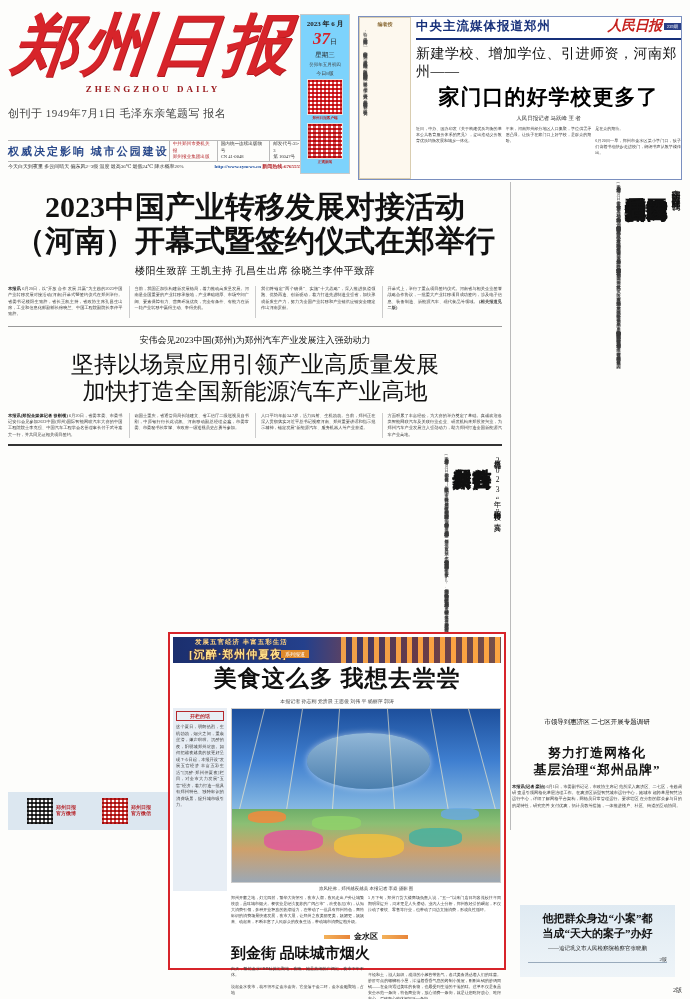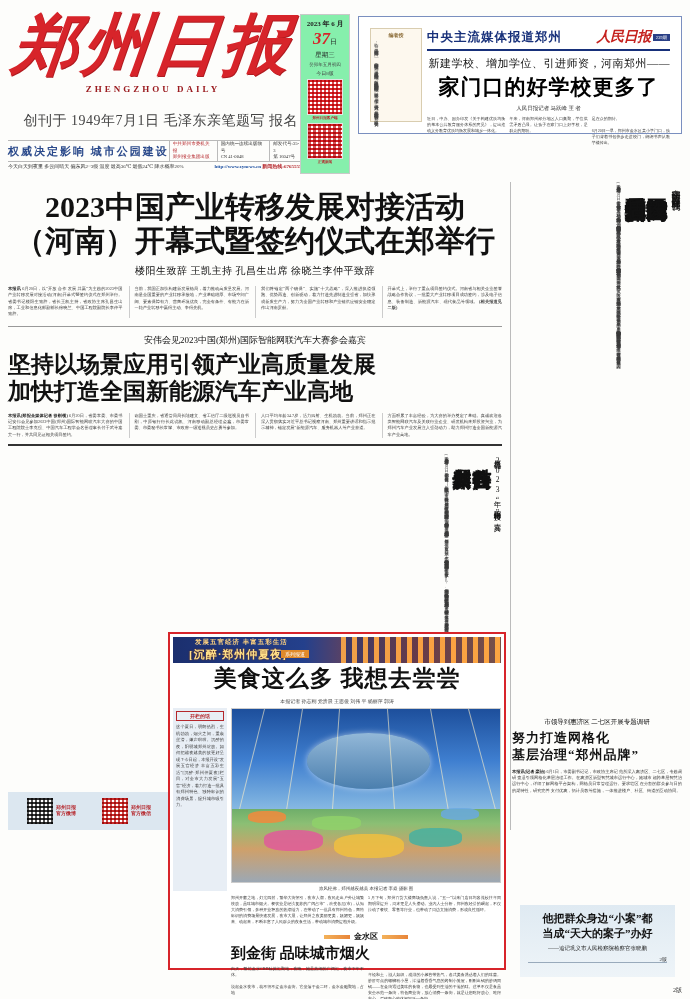--- a/index.html
+++ b/index.html
@@ -5,84 +5,84 @@
   html,body{margin:0;padding:0;background:#e9e9e9;}
   body{font-family:"Liberation Serif","DejaVu Serif",serif;}
   #page{position:relative;width:690px;height:999px;background:#fdfdfb;overflow:hidden;}
   
   #masthead{position:relative;height:182px;padding:0 8px;box-sizing:border-box;}
   #mast-left{position:absolute;left:8px;top:12px;width:290px;}
   #logo{font-family:"Liberation Serif",serif;font-weight:bold;font-size:66px;color:#d7242a;
         letter-spacing:4px;line-height:1;text-align:center;font-style:italic;
         text-shadow:1px 1px 0 #b01b20;transform:skewX(-6deg);}
   #logo-en{text-align:center;font-size:9px;letter-spacing:3px;color:#9b1c20;margin-top:6px;font-weight:bold;}
-  #logo-sub{text-align:right;font-size:14px;color:#444;margin-top:18px;letter-spacing:.5px;}
+  #logo-sub{text-align:left;font-size:11px;color:#444;margin-top:12px;letter-spacing:.5px;}
   #slogan-bar{position:absolute;left:8px;top:140px;width:296px;border-top:1px solid #b9b9b9;border-bottom:1px solid #b9b9b9;
               display:flex;align-items:center;height:20px;}
   #slogan{font-size:11px;color:#2b4a8b;font-weight:bold;letter-spacing:2px;white-space:nowrap;}
   .imprint{font-size:4.6px;line-height:1.45;color:#333;border-left:1px solid #bbb;padding:0 3px;white-space:nowrap;}
   .imprint.red{color:#b5272c;}
   #weather{position:absolute;left:8px;top:163px;width:296px;font-size:5px;color:#333;display:flex;
            justify-content:space-between;align-items:center;}
   #weather .site{color:#1b4ea0;font-weight:bold;}
   #weather .hot{color:#b5272c;font-weight:bold;}
   
-  #datebox{position:absolute;left:300px;top:14px;width:50px;height:160px;border:1px solid #c9c9c9;background:#86efac;
+  #datebox{position:absolute;left:300px;top:14px;width:50px;height:160px;border:1px solid #c9c9c9;background:#7dd3fc;
            text-align:center;padding-top:4px;box-sizing:border-box;}
   #datebox .ym{font-size:7px;color:#222;font-weight:bold;}
   #datebox .day{font-size:17px;color:#d7242a;font-weight:bold;font-style:italic;display:inline-block;}
   #datebox .day-u{font-size:7px;color:#222;}
   #datebox .wk{font-size:6.5px;color:#222;margin-top:2px;}
   #datebox .lunar{font-size:4.5px;color:#444;margin-top:2px;}
   #datebox .pages{font-size:5px;color:#444;margin-top:3px;}
   .qr{width:34px;height:34px;margin:3px auto 0;background:
      repeating-linear-gradient(0deg,#d7242a 0 2px,#fff 2px 4px),
      repeating-linear-gradient(90deg,rgba(215,36,42,.85) 0 2px,rgba(255,255,255,.9) 2px 4px);
      background-blend-mode:multiply;border:1px solid #e3e3e3;}
   .qr.grey{background:
      repeating-linear-gradient(0deg,#d7242a 0 2px,#fff 2px 4px),
      repeating-linear-gradient(90deg,rgba(200,40,45,.8) 0 3px,rgba(255,255,255,.9) 3px 5px);}
   .qr-cap{font-size:3.6px;color:#b5272c;margin-top:1px;font-weight:bold;}
   
-  #promo{position:absolute;left:358px;top:16px;width:324px;height:118px;border:1px solid #7a8fbf;
-         box-sizing:border-box;background:#fff;padding:11px;}
+  #promo{position:absolute;left:358px;top:16px;width:324px;height:164px;border:1px solid #7a8fbf;
+         box-sizing:border-box;background:#fff;padding:0;}
   #promo-inner{display:flex;height:100%;}
   #promo-note{width:52px;border:1px solid #d9cdb0;background:#fdf8ee;padding:3px 2px;box-sizing:border-box;}
   #promo-note .nt{font-size:5px;text-align:center;color:#8a6a35;font-weight:bold;margin-bottom:2px;}
   #promo-note .vtext{font-size:4.3px;line-height:1.35;color:#444;writing-mode:vertical-rl;height:112px;
       text-orientation:upright;letter-spacing:.3px;}
   #promo-main{flex:1;padding-left:5px;}
   #promo-band{display:flex;align-items:center;justify-content:space-between;}
   #promo-band .bt{font-size:12.5px;font-weight:bold;color:#17307a;letter-spacing:1px;}
   #rmrb{display:flex;align-items:center;gap:2px;}
   #rmrb .logo{font-size:14px;font-weight:bold;color:#c5221f;font-style:italic;letter-spacing:-.5px;}
   #rmrb .issue{font-size:4.5px;background:#2a3f86;color:#fff;padding:1px 3px;}
   #promo-rule{border-top:2px solid #17307a;margin:3px 0 5px;}
-  #promo-kicker{font-size:11px;text-align:right;color:#111;letter-spacing:.5px;}
+  #promo-kicker{font-size:14px;text-align:left;color:#111;letter-spacing:.5px;}
   #promo-head{font-size:21px;font-weight:bold;text-align:center;letter-spacing:1px;margin-top:2px;color:#000;}
   #promo-by{font-size:5.5px;text-align:center;color:#333;margin-top:4px;}
   #promo-cols{display:flex;gap:4px;margin-top:4px;}
   
   .tx{font-size:4.2px;line-height:1.5;color:#3a3a3a;text-align:justify;}
   .tx span{display:inline;}
   .lead{font-weight:bold;color:#111;}
   .col{flex:1;}
   .vrule{border-left:1px solid #ccc;}
   
   #main{display:flex;padding:0 8px;box-sizing:border-box;}
   #left-main{width:500px;}
   #right-main{width:174px;margin-left:8px;border-left:1px solid #bbb;padding-left:6px;box-sizing:border-box;}
   #lead-head{font-size:30px;font-weight:bold;line-height:1.12;letter-spacing:0px;color:#111;
              text-align:center;margin-top:8px;}
   #lead-sub{font-size:10px;text-align:center;margin-top:7px;color:#111;letter-spacing:.5px;}
   #lead-cols{display:flex;gap:6px;margin-top:8px;}
   hr.sep{border:0;border-top:1px solid #999;margin:8px 0 0;}
   hr.sep2{border:0;border-top:2px solid #333;margin:6px 0 0;}
   #sec2-kicker{font-size:9px;text-align:center;margin-top:7px;color:#111;}
-  #sec2-head{font-size:23px;font-weight:bold;line-height:1.2;margin-top:4px;color:#111;}
+  #sec2-head{font-size:23px;font-weight:normal;text-align:center;line-height:1.2;margin-top:4px;color:#111;}
   #sec2-cols{display:flex;gap:6px;margin-top:7px;}
   
   .vhead{writing-mode:vertical-rl;text-orientation:upright;font-weight:bold;color:#111;}
   #rh-wrap{display:flex;flex-direction:row-reverse;justify-content:flex-start;height:450px;}
   #rh-kicker{writing-mode:vertical-rl;text-orientation:upright;font-size:9px;color:#111;letter-spacing:1px;margin-left:2px;}
   .rh1{font-size:21px;letter-spacing:0px;line-height:1.02;}
   .rh2{font-size:21px;letter-spacing:0px;line-height:1.02;}
   #rh-body{writing-mode:vertical-rl;font-size:4.2px;line-height:1.6;color:#3a3a3a;height:440px;
            margin-right:3px;text-align:justify;}
   
@@ -129,21 +129,21 @@
   .blob{position:absolute;border-radius:40%;opacity:.85;}
   #feat-cap{font-size:4.5px;text-align:center;color:#444;margin-top:3px;}
   #feat-lower{display:flex;gap:4px;margin-top:4px;}
   .sub-tag{text-align:center;font-size:8px;font-weight:bold;color:#111;margin:4px 0 2px;}
   .sub-tag .bar{display:inline-block;width:26px;height:4px;background:linear-gradient(90deg,#f3b25a,#e8853a);
     vertical-align:middle;margin:0 4px;}
   .sub-head{font-size:15px;font-weight:bold;text-align:left;color:#111;}
   
   #br{position:absolute;left:512px;top:718px;width:170px;}
   #br-kicker{font-size:6.5px;text-align:center;color:#111;}
-  #br-head{font-size:13px;font-weight:bold;line-height:1.3;margin-top:3px;color:#111;letter-spacing:1px;}
+  #br-head{font-size:13px;font-weight:bold;text-align:center;line-height:1.3;margin-top:18px;color:#111;letter-spacing:1px;}
   #br-body{margin-top:5px;}
   #teaser{position:absolute;left:520px;top:905px;width:155px;height:72px;
      background:linear-gradient(180deg,#dfeaf2,#eef4f8);padding:6px 8px;box-sizing:border-box;}
   #teaser .h{font-size:11px;font-weight:bold;text-align:center;line-height:1.35;color:#111;}
   #teaser .s{font-size:5.5px;text-align:center;color:#222;margin-top:4px;}
   #teaser .p{font-size:5px;text-align:right;color:#333;margin-top:4px;border-bottom:1px solid #9ab;display:block;}
   #pagenum{position:absolute;right:8px;bottom:4px;font-size:6px;color:#333;}
   .mini{font-size:4px;line-height:1.5;color:#3a3a3a;text-align:justify;}
 </style>
 </head>
@@ -239,21 +239,21 @@
         <div class="col tx vrule" style="padding-left:5px">当前，我国正加快构建新发展格局，着力推动高质量发展。河南是全国重要的产业转移承接地，产业基础雄厚、市场空间广阔、要素保障有力、营商环境优良，完全有条件、有能力在新一轮产业转移中赢得主动、争得先机。</div>
         <div class="col tx vrule" style="padding-left:5px">我们将锚定“两个确保”、实施“十大战略”，深入推进换道领跑、优势再造、创新驱动，着力打造先进制造业强省，加快形成新质生产力，努力为全国产业转移和产业链供应链安全稳定作出河南贡献。</div>
         <div class="col tx vrule" style="padding-left:5px">
           <span>开幕式上，举行了重点项目签约仪式。河南省与相关企业签署战略合作协议，一批重大产业转移项目成功签约，涉及电子信息、装备制造、新能源汽车、现代食品等领域。</span>
           <b>(相关报道见二版)</b>
         </div>
       </div>
 
       <hr class="sep">
 
-      <div id="sec2-kicker">安伟会见2023中国(郑州)国际智能网联汽车大赛参会嘉宾</div>
+      <div id="sec2-kicker">安伟会见2023中国(郑州)为郑州汽车产业发展注入强劲动力</div>
       <div id="sec2-head">
         <div>坚持以场景应用引领产业高质量发展</div>
         <div>加快打造全国新能源汽车产业高地</div>
       </div>
       <div id="sec2-cols">
         <div class="col tx">
           <span class="lead">本报讯(郑报全媒体记者 徐刚领)</span>
           <span>6月20日，省委常委、市委书记安伟会见参加2023中国(郑州)国际智能网联汽车大赛的中国工程院院士李克强、中国汽车工程学会名誉理事长付于武等嘉宾一行，并共同见证相关项目签约。</span>
         </div>
         <div class="col tx vrule" style="padding-left:5px">霸国士重庆，省通管局局长陆建文、省工信厅二级巡视员自书刚，中原银行行长此说凯、河南移动副总经理金鑫，市委常委、市委秘书长常耀、市政府一级巡视员史占勇等参加。</div>

